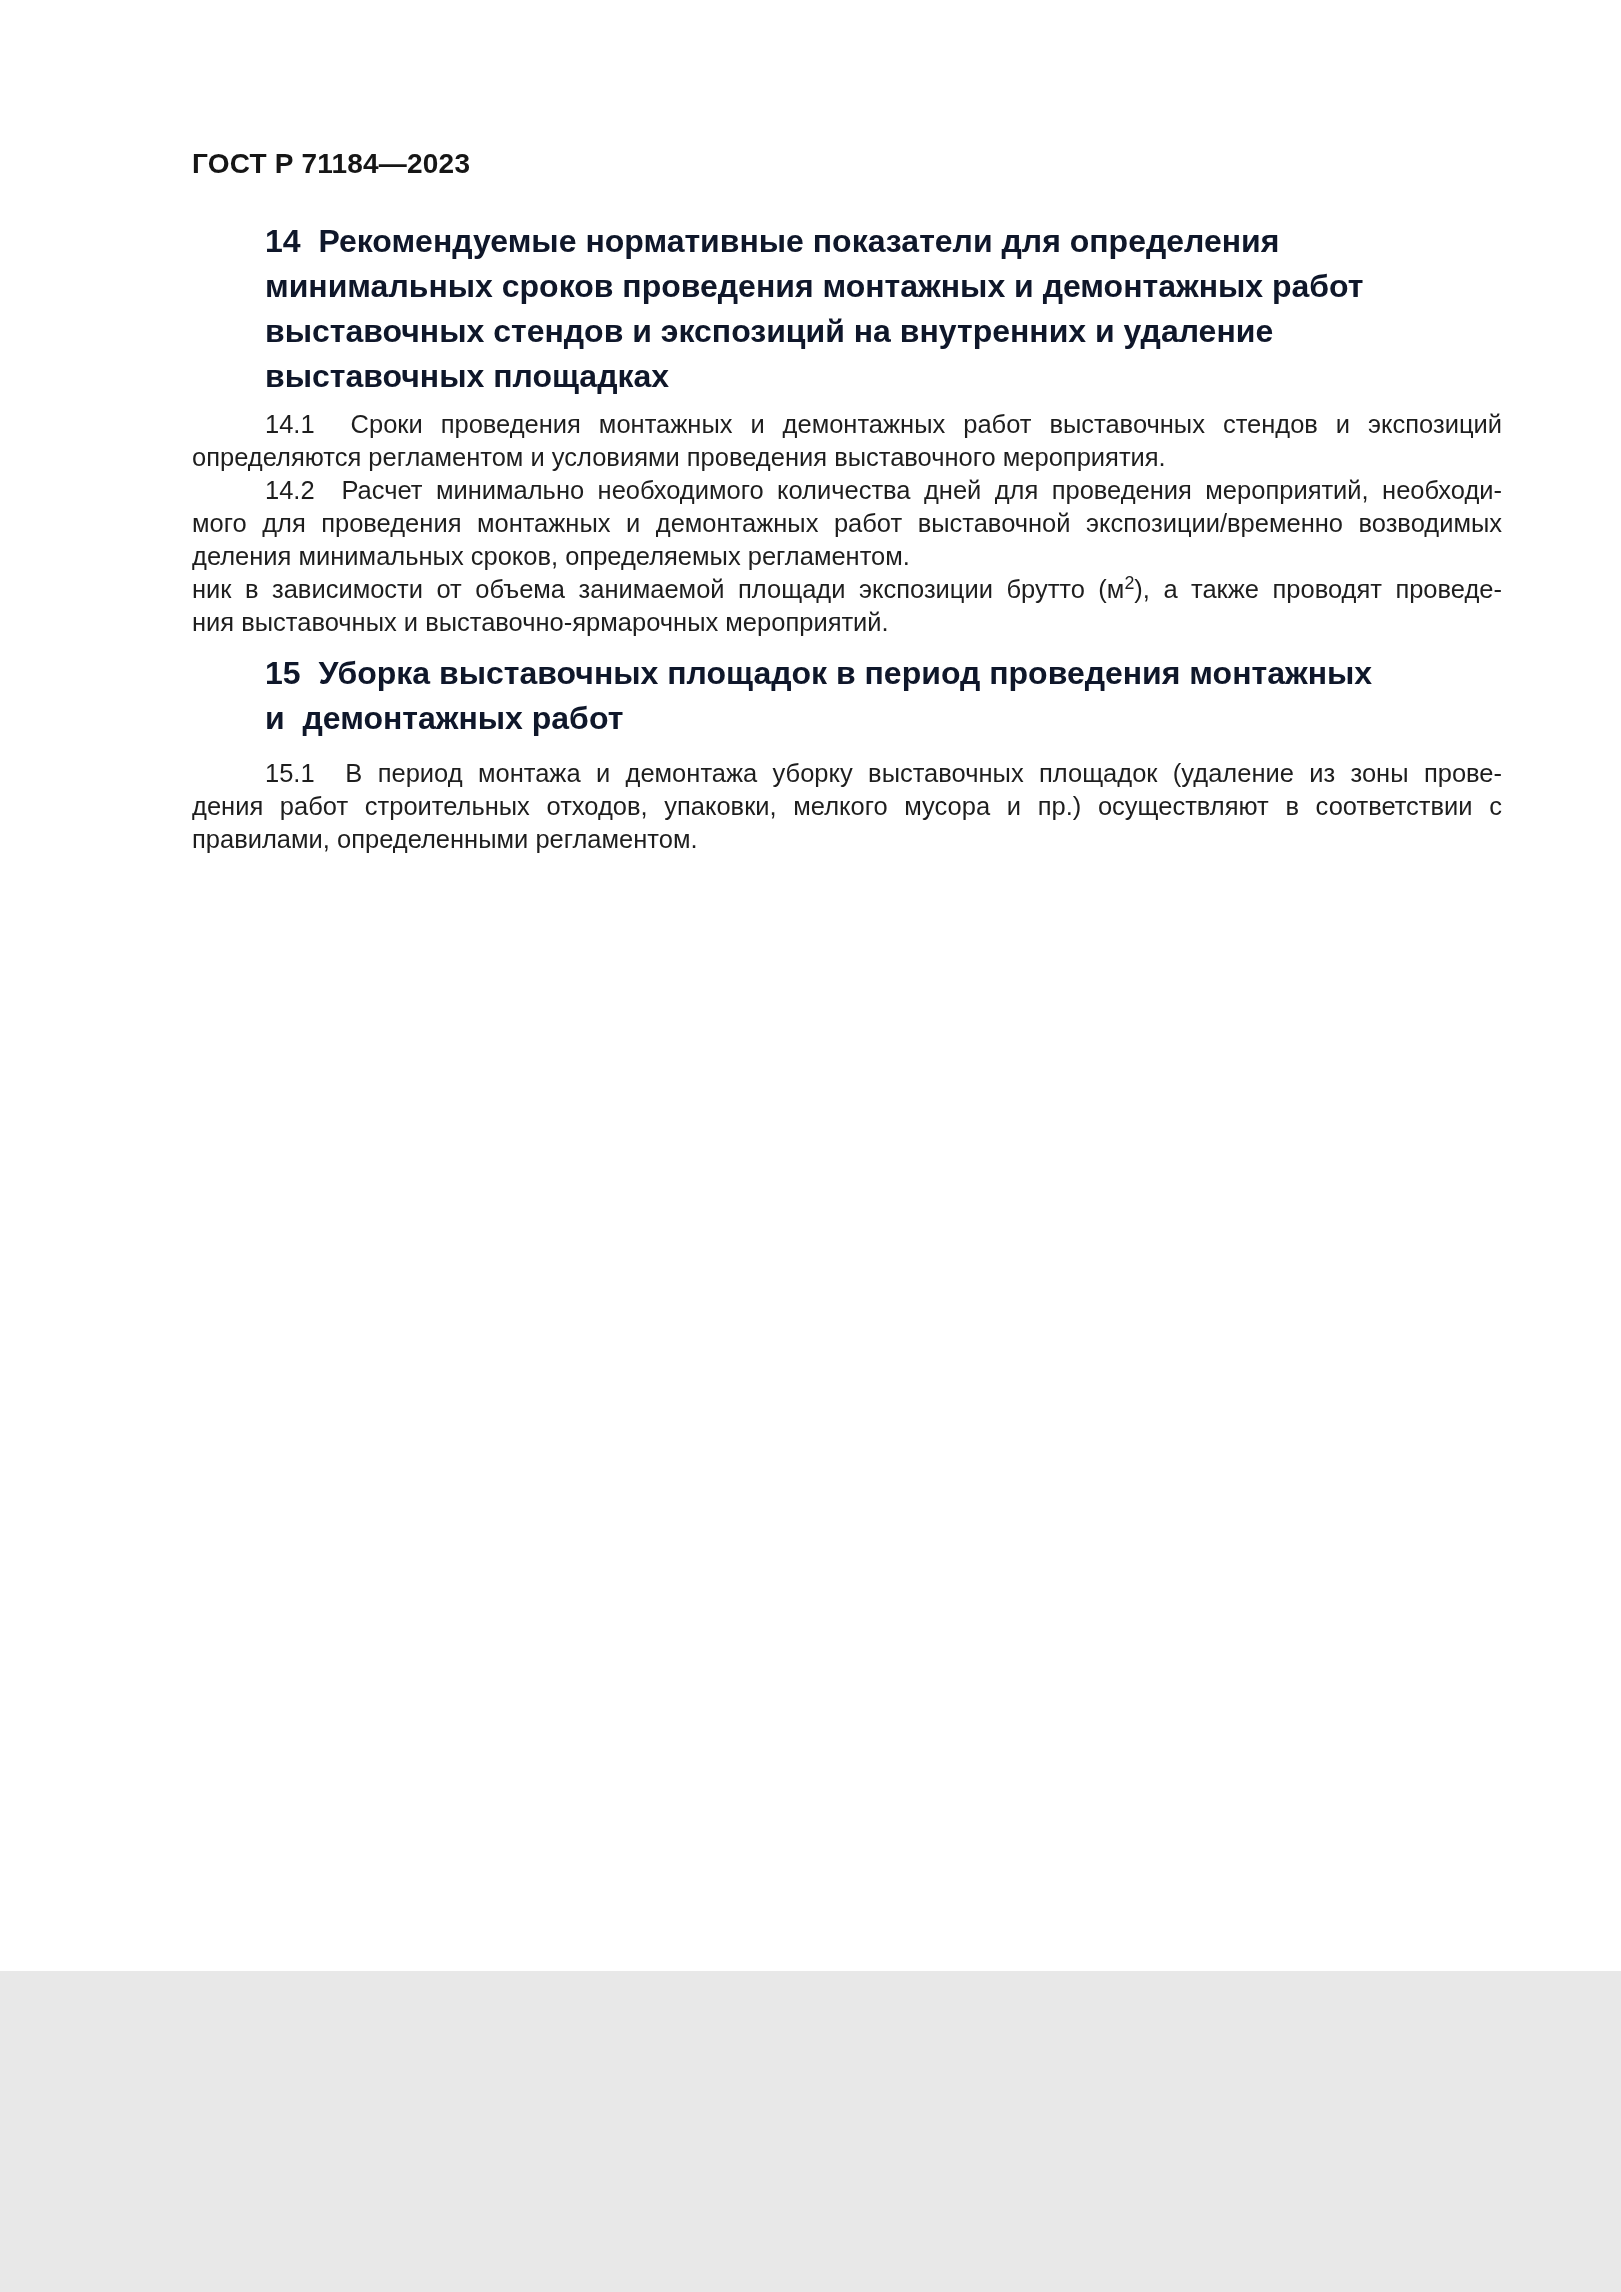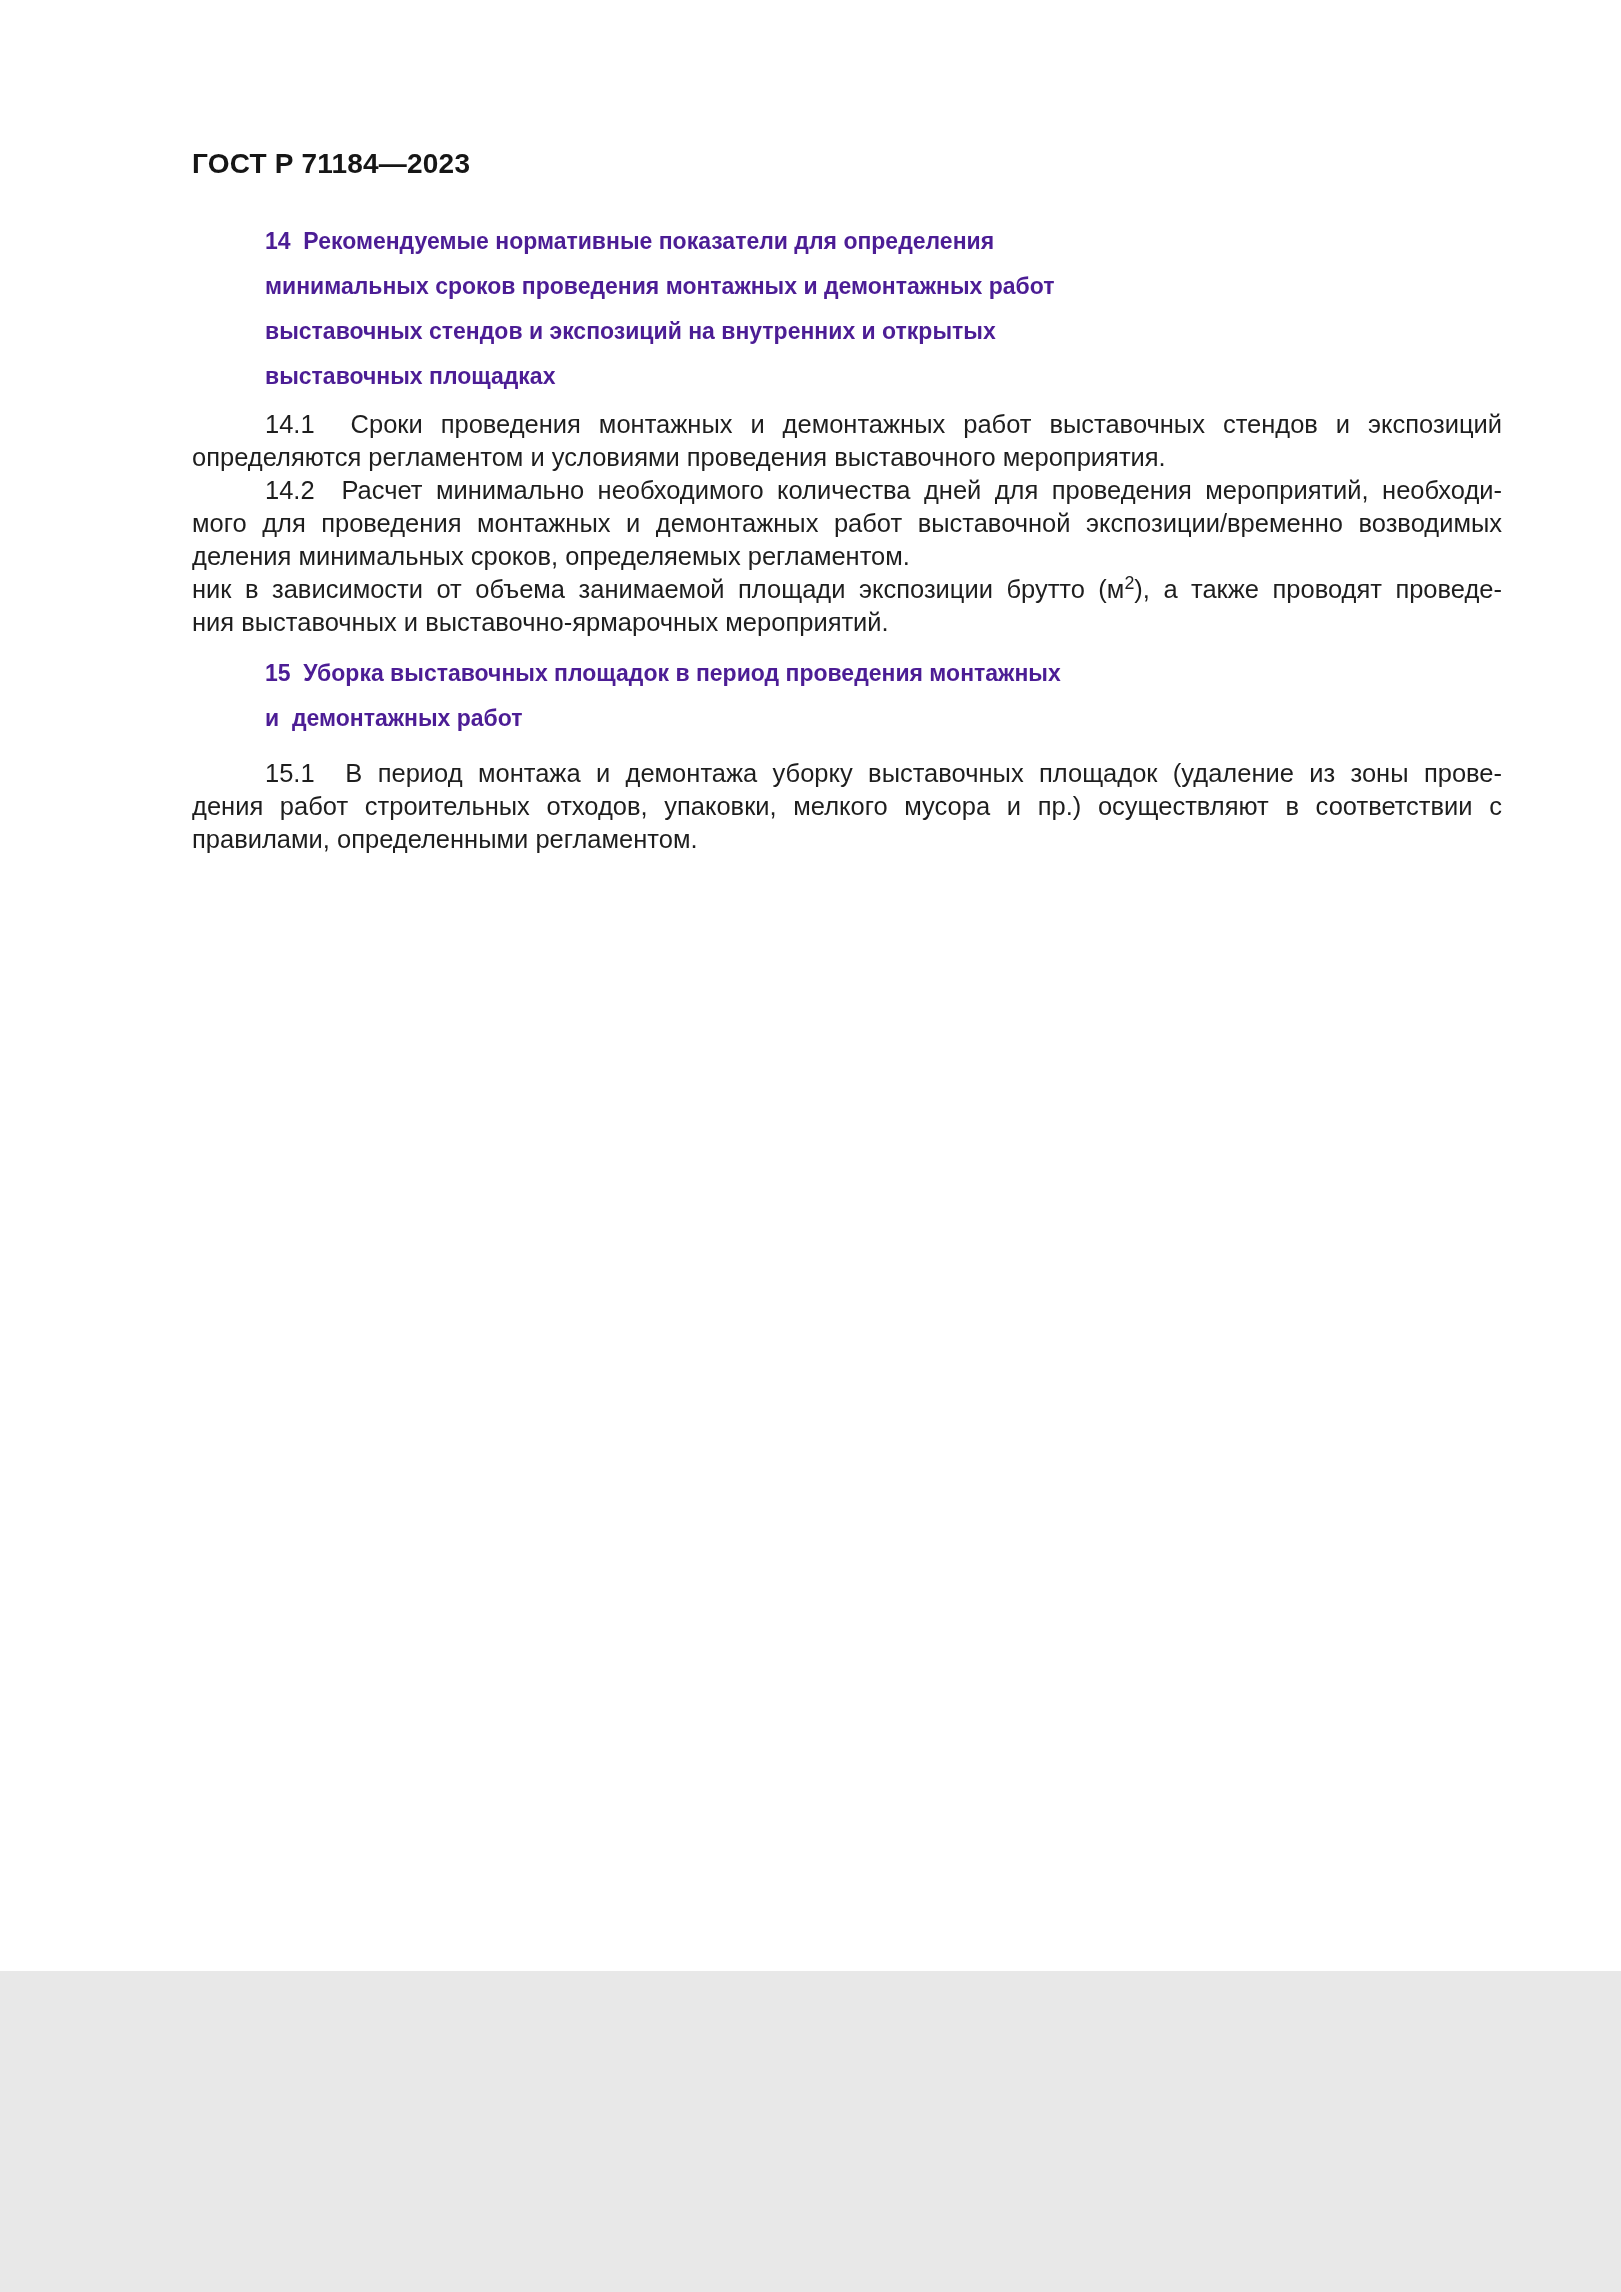--- a/index.html
+++ b/index.html
@@ -21,24 +21,24 @@
   }
   .runhead {
     font-size: 28px;
     font-weight: 700;
     line-height: 33px;
     color: #161616;
     letter-spacing: 0.2px;
   }
   .sect-heading {
     margin: 39px 0 0 73px;
-    font-size: 23px;
+    font-size: 32px;
     font-weight: 700;
     line-height: 45px;
-    color: #4c1d95;
+    color: #0f172a;
   }
   .sect-heading.second { margin-top: 12px; }
   .para-group { margin-top: 9px; }
   .para-group.p15 { margin-top: 15.7px; }
   .bline {
     font-size: 25.5px;
     line-height: 33px;
     color: #1e1e1e;
   }
   .jline { text-align: justify; text-align-last: justify; }
@@ -64,21 +64,21 @@
 <body>
 
 <div class="page">
   <div class="content">
 
     <div class="runhead">ГОСТ Р 71184—2023</div>
 
     <div class="sect-heading">
       <div>14&nbsp; Рекомендуемые нормативные показатели для определения</div>
       <div>минимальных сроков проведения монтажных и демонтажных работ</div>
-      <div>выставочных стендов и экспозиций на внутренних и открытых</div>
+      <div>выставочных стендов и экспозиций на внутренних и удаление</div>
       <div>выставочных площадках</div>
     </div>
 
     <div class="para-group">
 
       <div>
         <div class="bline jline ind">14.1&nbsp; Сроки проведения монтажных и демонтажных работ выставочных стендов и экспозиций</div>
         <div class="bline lline">определяются регламентом и условиями проведения выставочного мероприятия.</div>
       </div>
 

